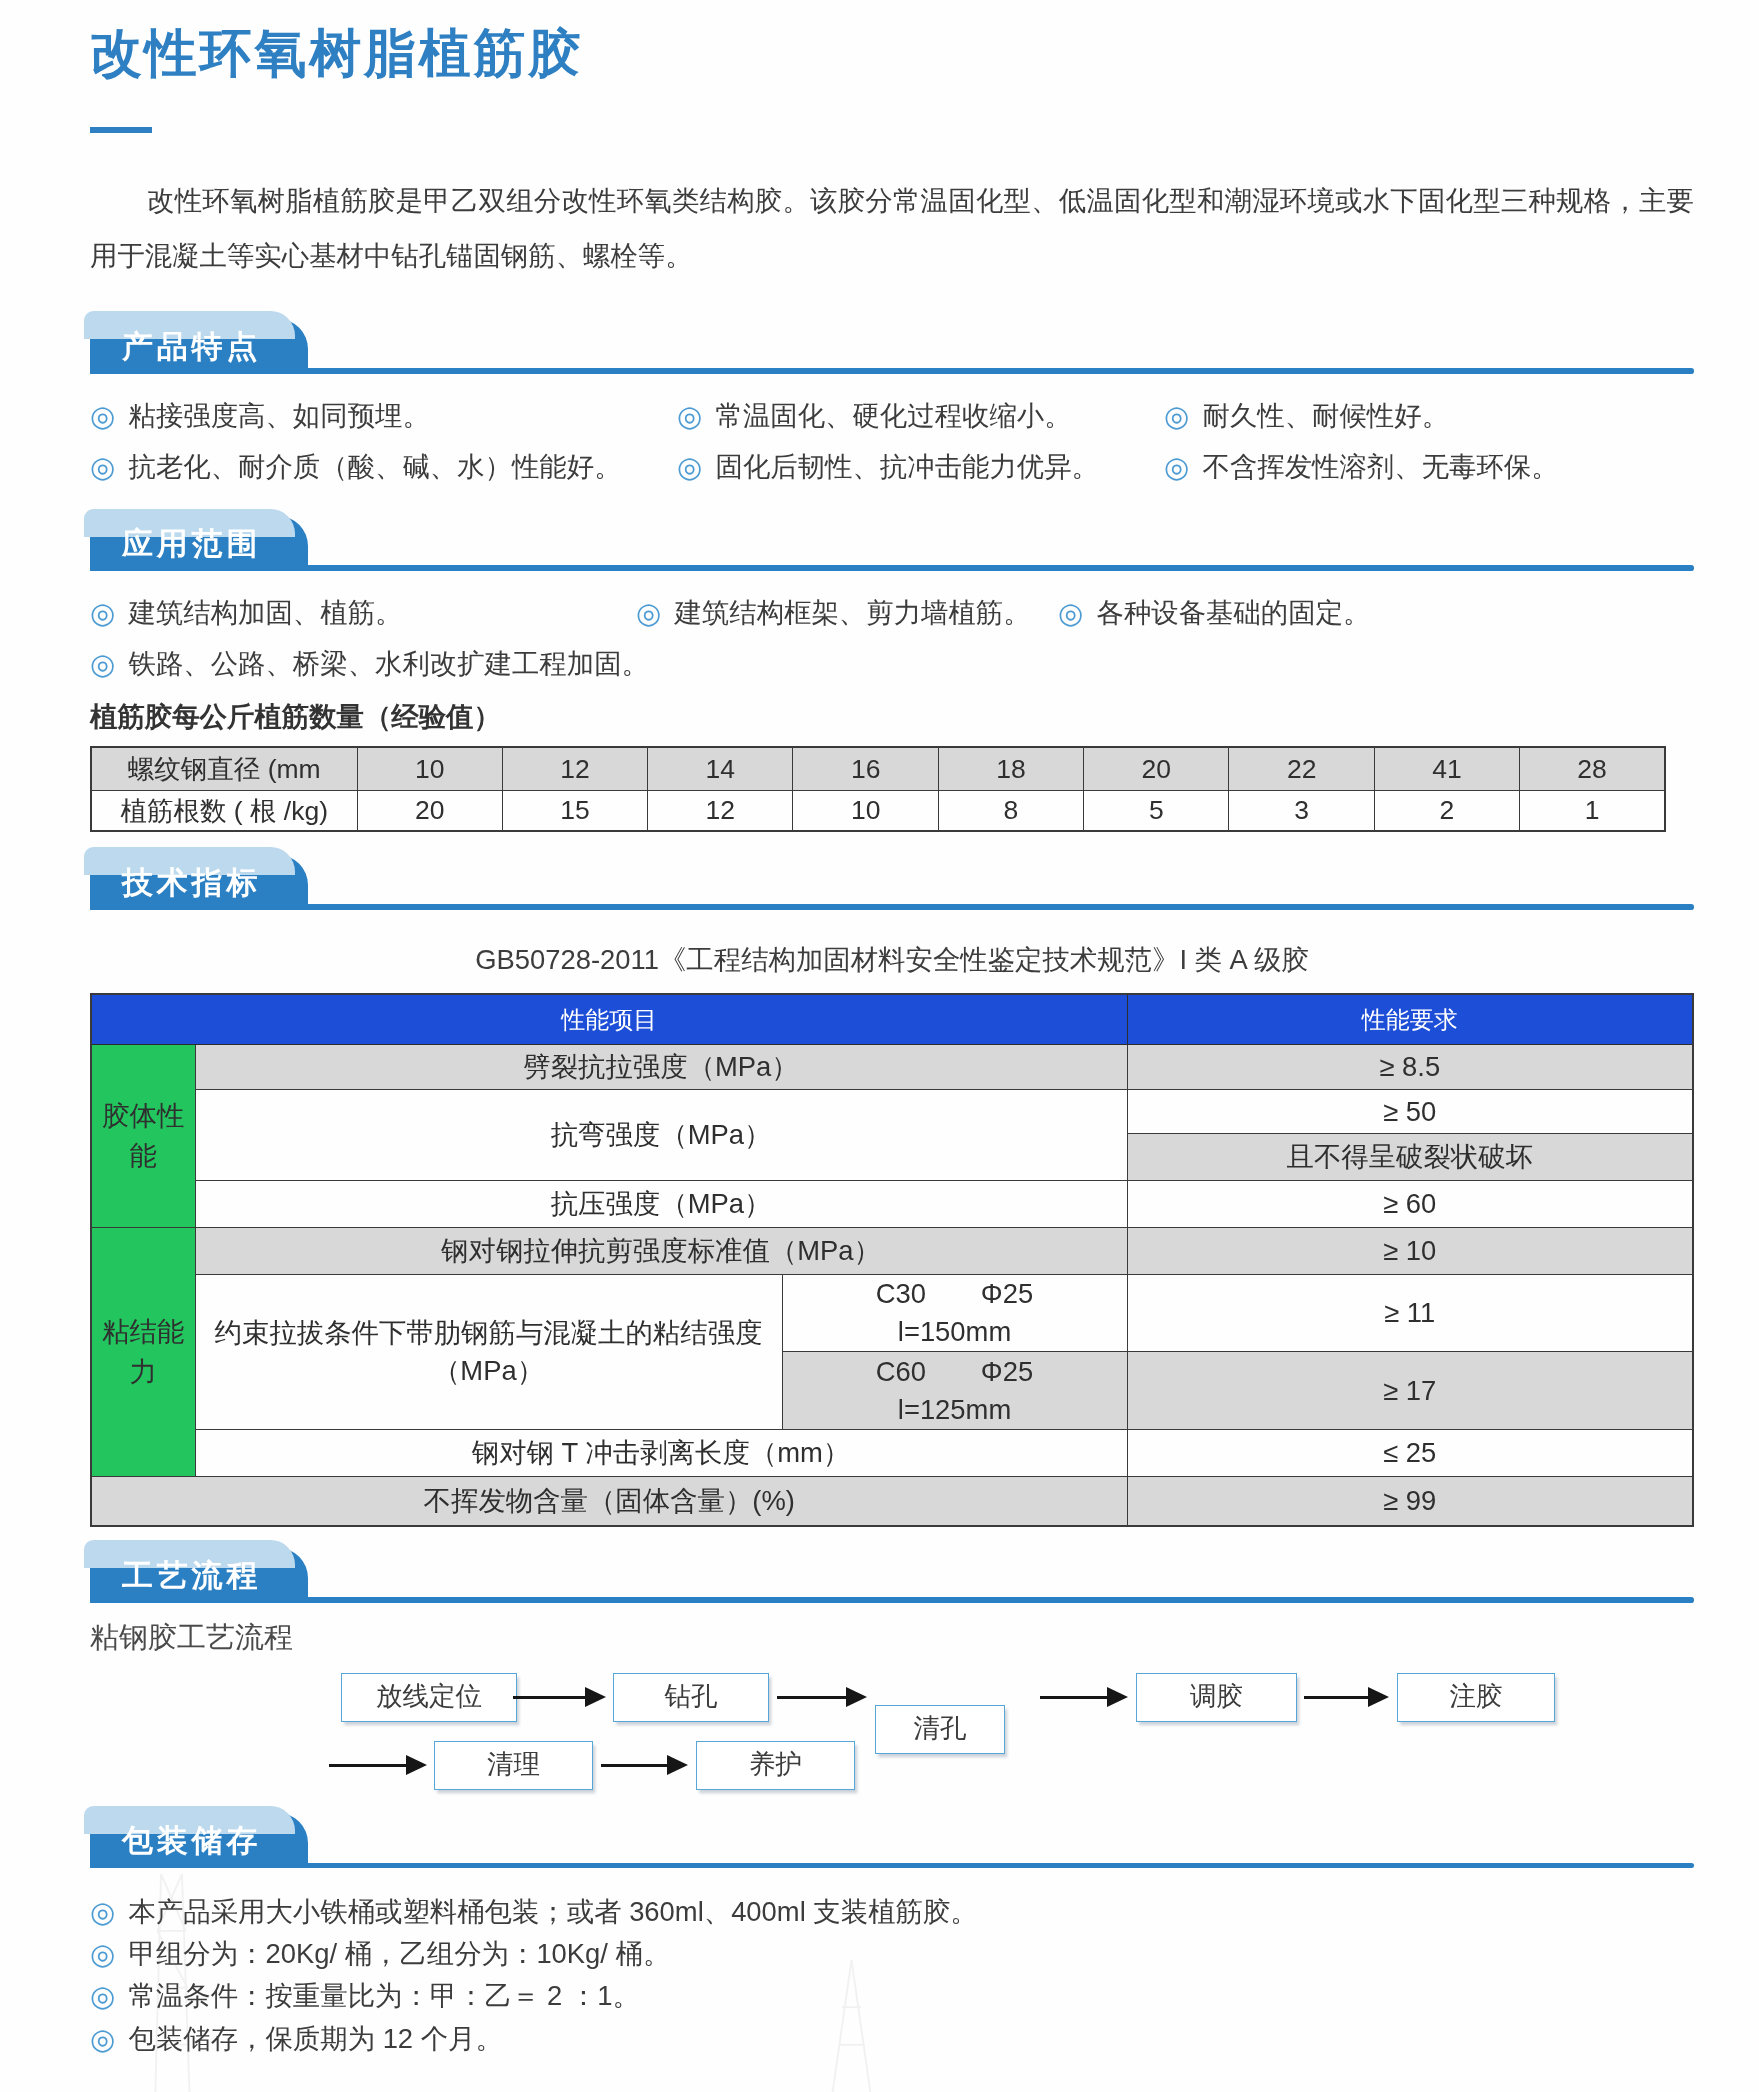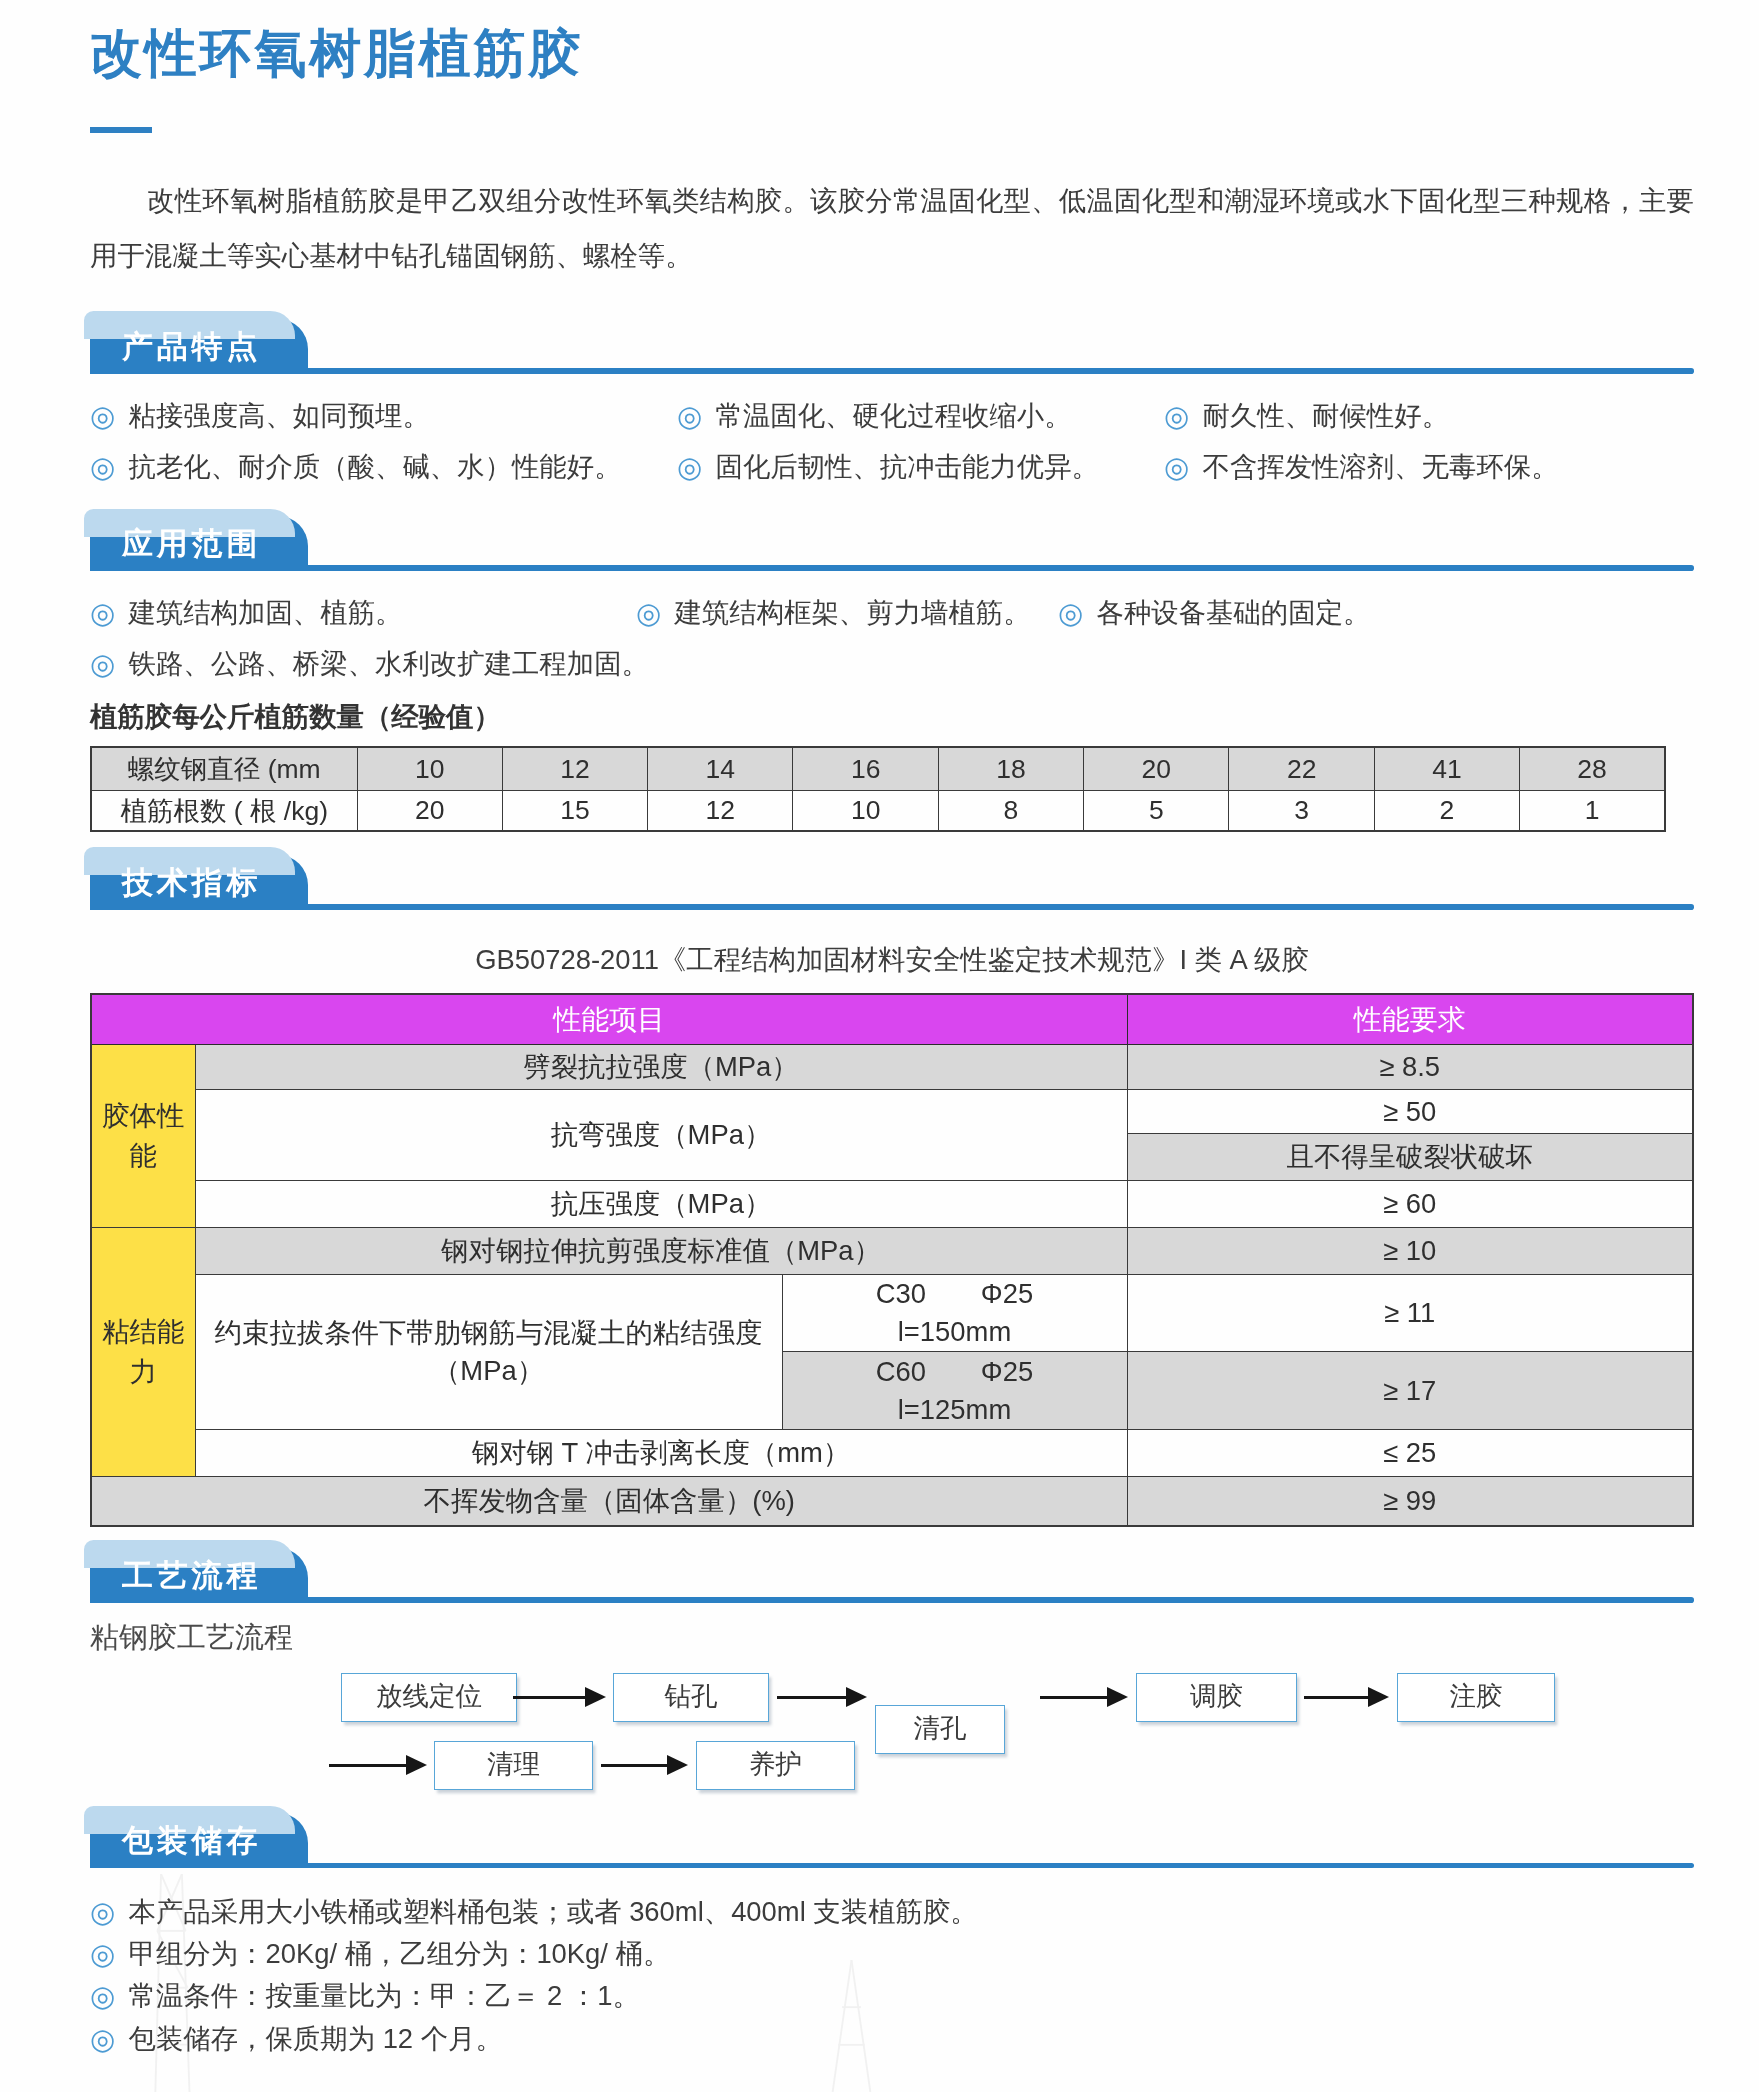--- a/index.html
+++ b/index.html
@@ -84,24 +84,24 @@
   
   .tech-caption { margin-top:32px; text-align:center; font-size:27.4px; color:#3c3c3c; }
   table.tech {
     width:100%; margin-top:15px;
     border-collapse:collapse; table-layout:fixed;
     font-size:27.4px; color:#2f2f2f; text-align:center;
     border:2.8px solid #3a3a3a;
   }
   table.tech td { border:1.9px solid #3a3a3a; padding:0 5.7px; }
   table.tech td.th {
-    background:#d946ef; color:#ffffff; font-size:28px; height:51px;
+    background:#1d4ed8; color:#ffffff; font-size:24px; height:51px;
     border-color:#2c2c2c;
   }
-  td.groupcell { width:104px; background:#fde047; line-height:40px; padding:0 11.4px; }
+  td.groupcell { width:104px; background:#22c55e; line-height:40px; padding:0 11.4px; }
   tr.h48 td { height:45px; }
   tr.h46 td { height:44px; }
   tr.h50 td { height:47px; }
   tr.h80 td { height:76px; }
   tr.h82 td { height:78px; }
   tr.h52 td { height:49px; }
   .twoline { line-height:38px; }
 
   
   .flow-label { margin-top:15px; font-size:29px; color:#4a4a4a;font-family:Liberation Mono, monospace; }

